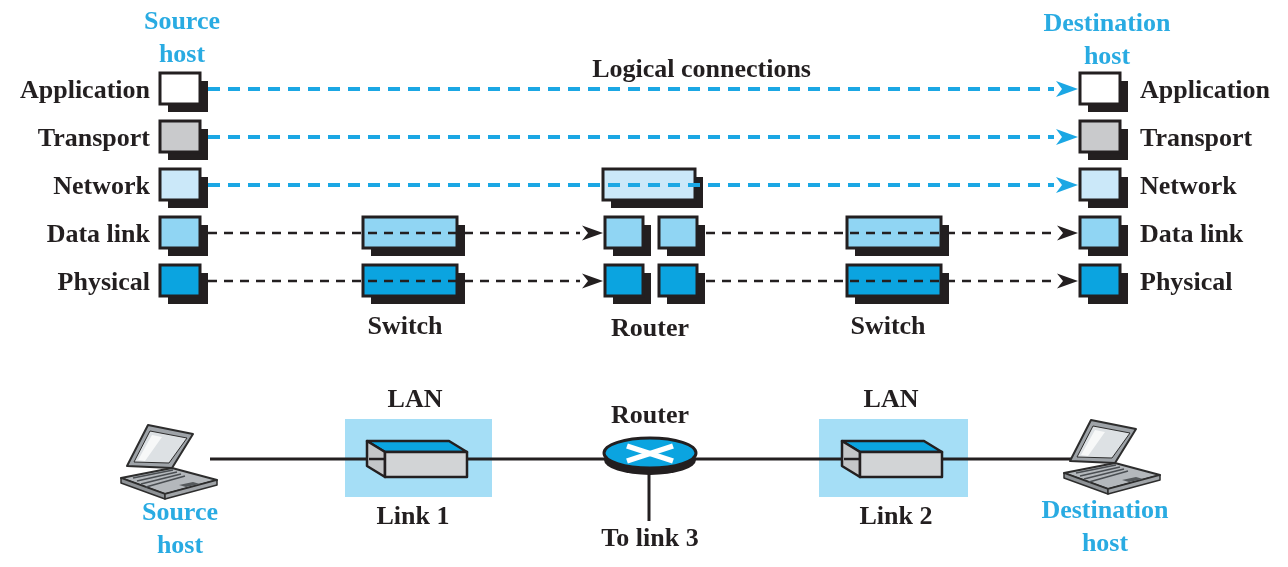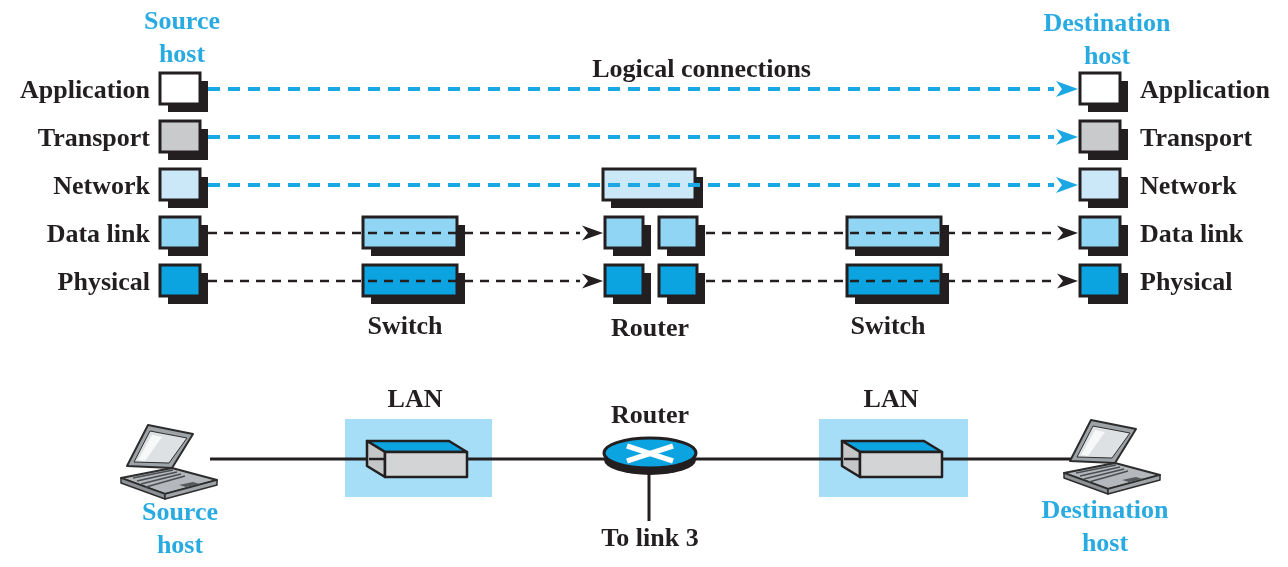--- a/index.html
+++ b/index.html
@@ -190,17 +190,19 @@
 <div class="lbl" style="left:1140px;top:217px;width:148px;white-space:nowrap;">Data link</div>
 <div class="lbl" style="left:1140px;top:265px;width:148px;">Physical</div>
 
 <div class="lbl ctr" style="left:330px;top:309px;width:150px;">Switch</div>
 <div class="lbl ctr" style="left:575px;top:311px;width:150px;">Router</div>
 <div class="lbl ctr" style="left:813px;top:309px;width:150px;">Switch</div>
 
 <div class="lbl ctr" style="left:355px;top:382px;width:120px;">LAN</div>
 <div class="lbl ctr" style="left:831px;top:382px;width:120px;">LAN</div>
 <div class="lbl ctr" style="left:575px;top:398px;width:150px;">Router</div>
+<div class="lbl ctr" style="left:353px;top:499px;width:120px;white-space:nowrap;">Link 1</div>
+<div class="lbl ctr" style="left:836px;top:499px;width:120px;white-space:nowrap;">Link 2</div>
 <div class="lbl ctr" style="left:570px;top:521px;width:160px;white-space:nowrap;">To link 3</div>
 <div class="lbl cyan ctr" style="left:130px;top:495px;width:100px;">Source host</div>
 <div class="lbl cyan ctr" style="left:1030px;top:493px;width:150px;">Destination host</div>
 
 </div>
 
 </body></html>

